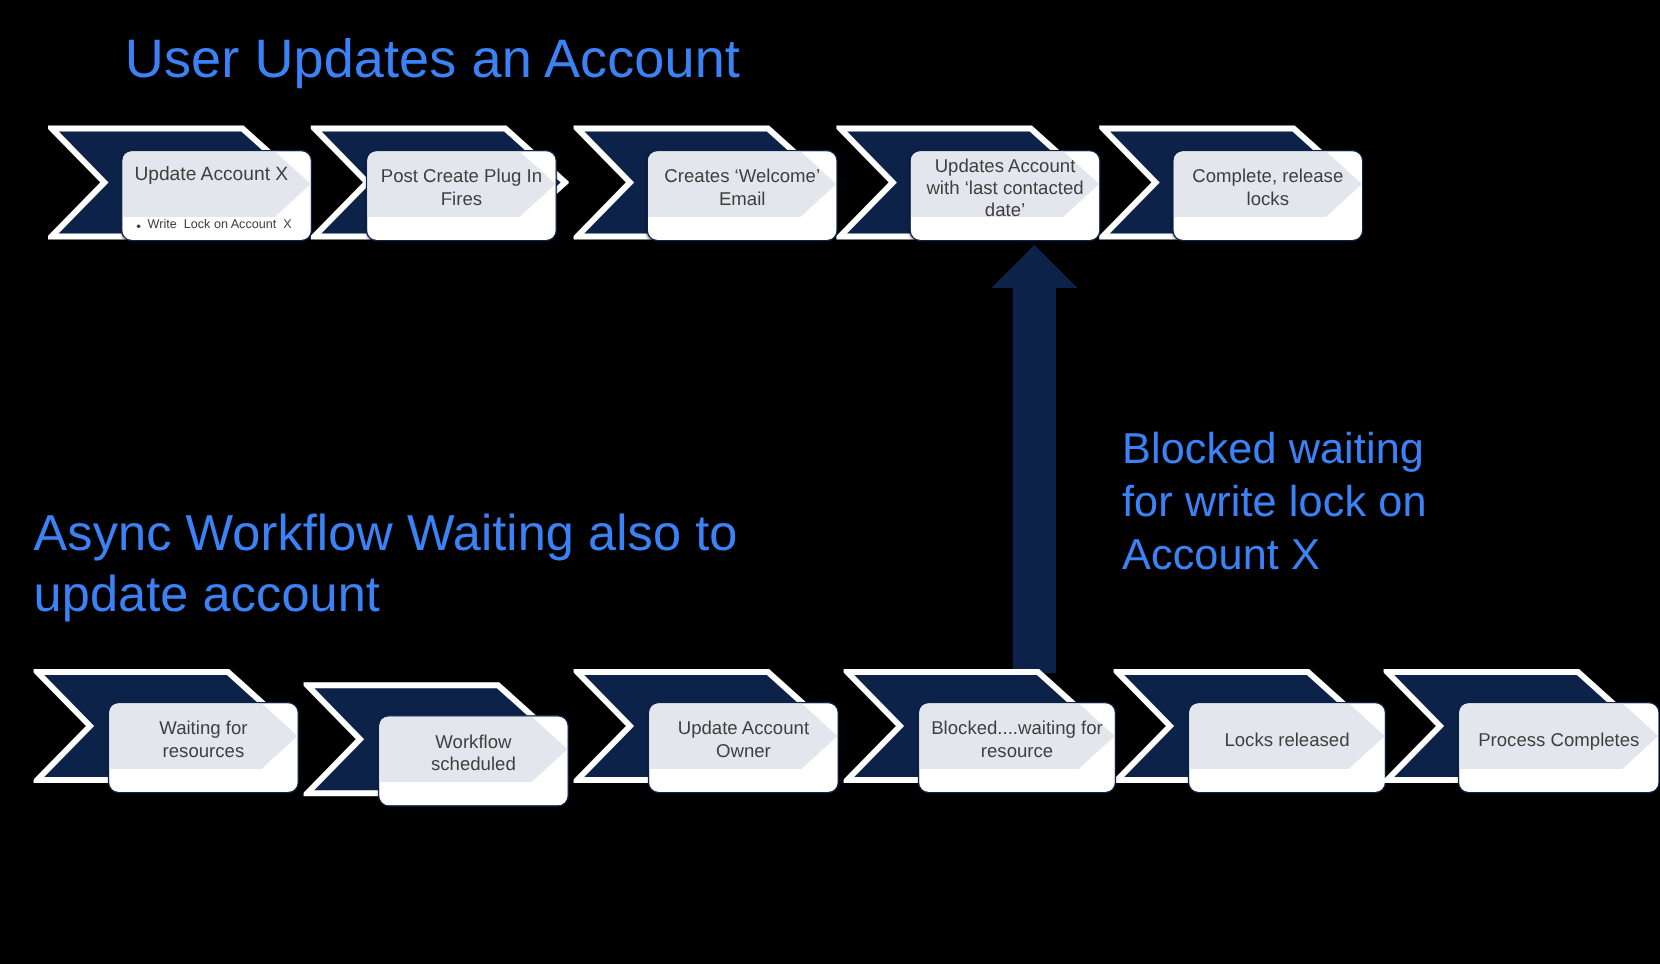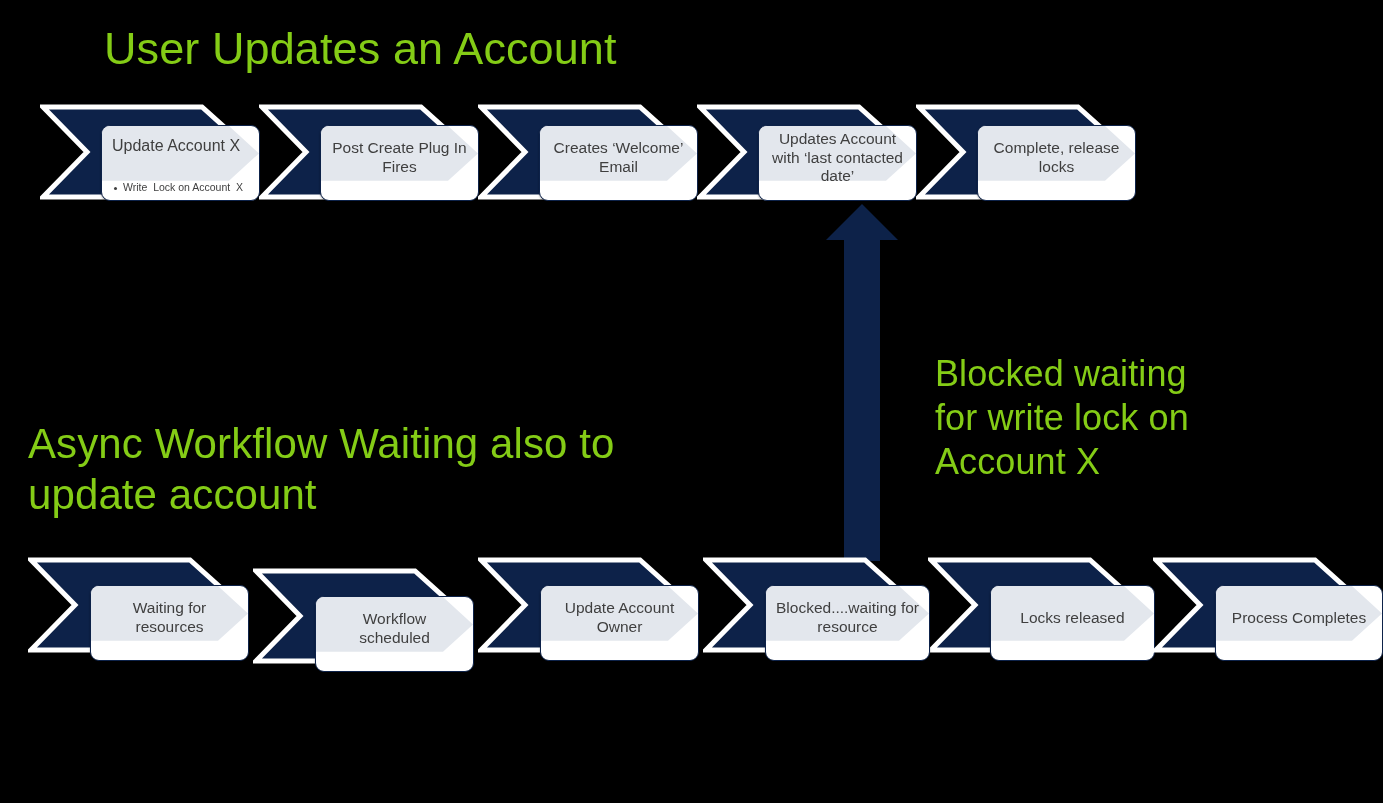--- a/index.html
+++ b/index.html
@@ -6,21 +6,21 @@
   body{
     width:1383px;height:803px;position:relative;overflow:hidden;
     font-family:"Liberation Sans", sans-serif;
     background:#000000;
   }
   .stage{position:absolute;left:0;top:0;width:1383px;height:803px;}
 
   
   .heading{
     position:absolute;
-    color:#84cc16;
+    color:#3b82f6;
     font-weight:400;
     letter-spacing:.1px;
     white-space:pre-wrap;
     line-height:1.22;
   }
   #title-main{ left:104px; top:22px; font-size:45px; }
   #label-async{ left:28px; top:418px; font-size:42px; width:740px; }
   #label-blocked{ left:935px; top:352px; font-size:36px; width:420px; }
 
   
@@ -113,21 +113,21 @@
       </div>
     </div>
   </div>
 
   <div class="step" style="left:259px; top:104px; width:260px; height:100px;">
     <div class="chev">
       <svg width="215" height="96" viewBox="0 0 215 96">
         <polygon points="3,3 162,3 212,48 162,93 3,93 47,48" fill="#0d2249" stroke="#ffffff" stroke-width="5" stroke-linejoin="miter"></polygon>
       </svg>
     </div>
-    <div class="card" style="left:61px; top:21px; width:159px; height:76px;text-decoration:underline;">
+    <div class="card" style="left:46px; top:21px; width:159px; height:76px;text-decoration:underline;">
       <div class="wash"></div>
       <div class="txt">
         <div class="ttl">Post Create Plug In
 Fires</div>
       </div>
     </div>
   </div>
 
   <div class="step" style="left:478px; top:104px; width:260px; height:100px;">
     <div class="chev">

